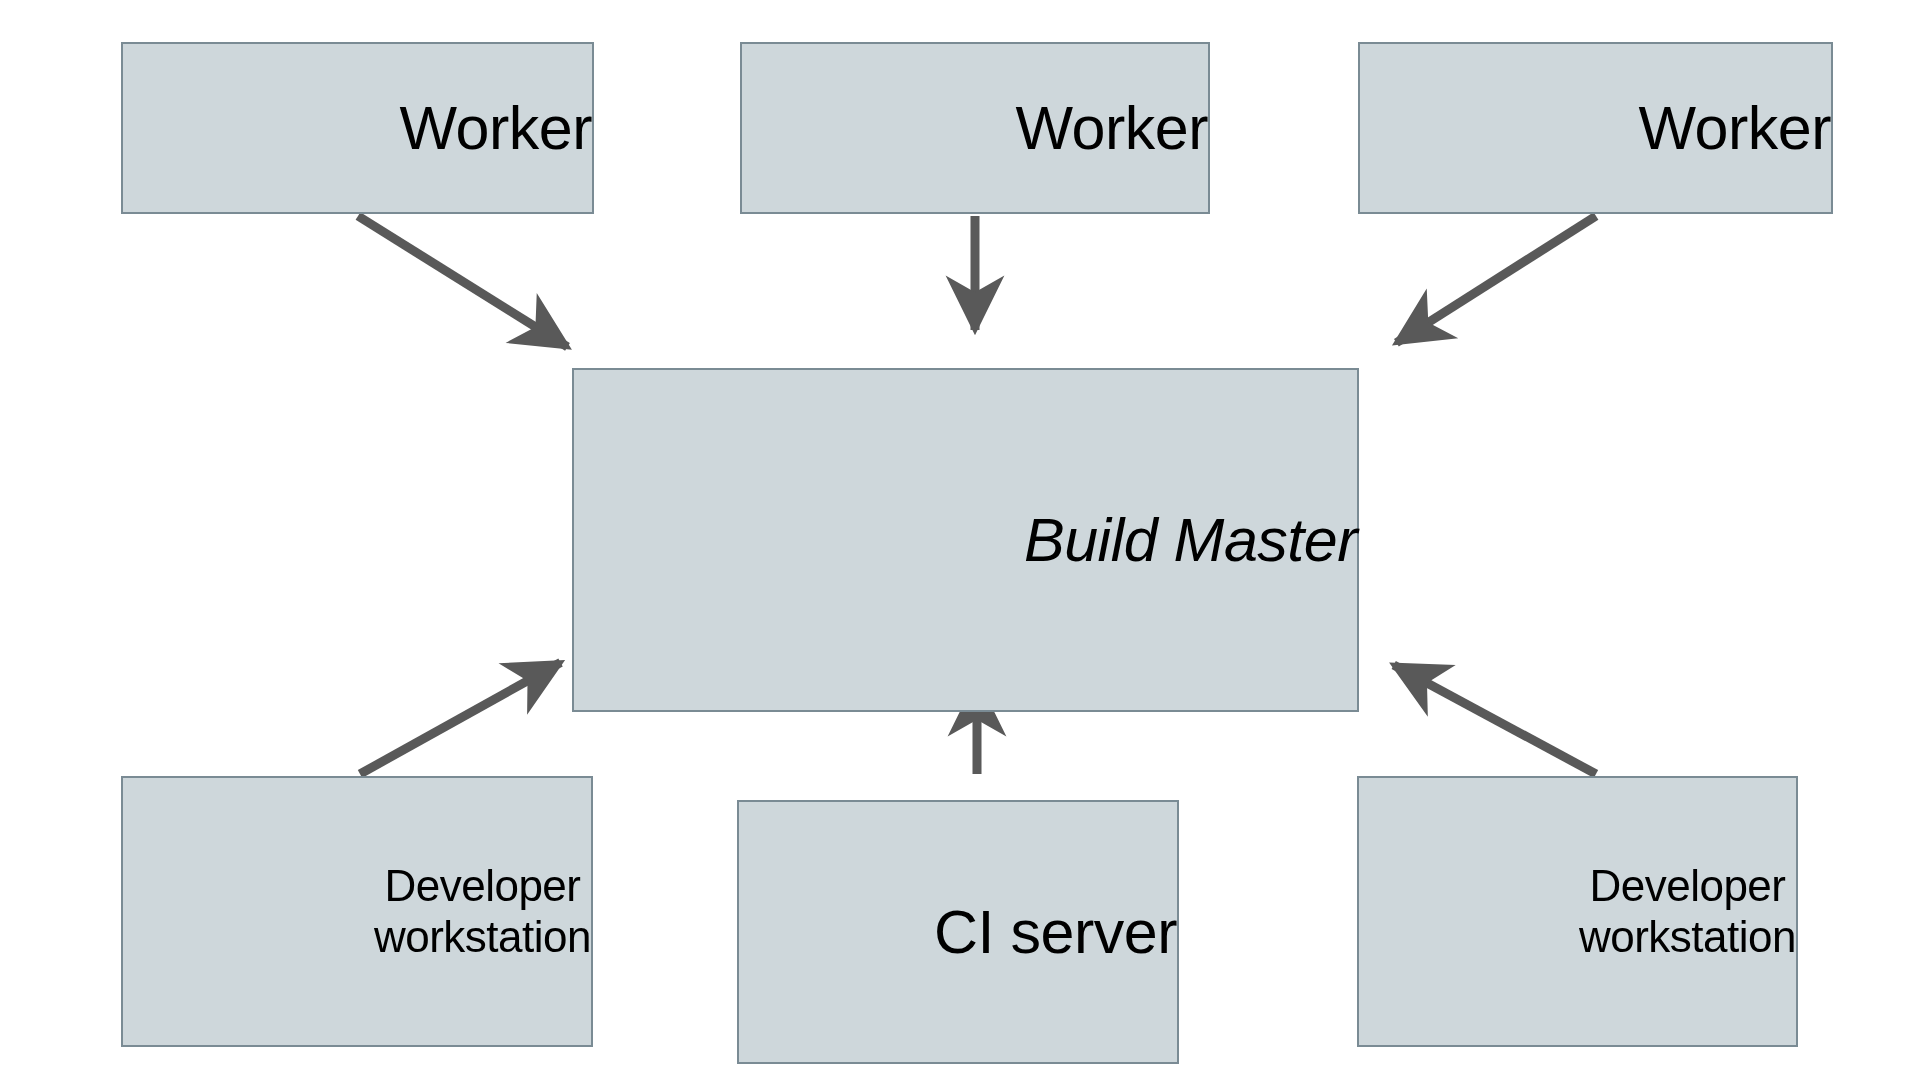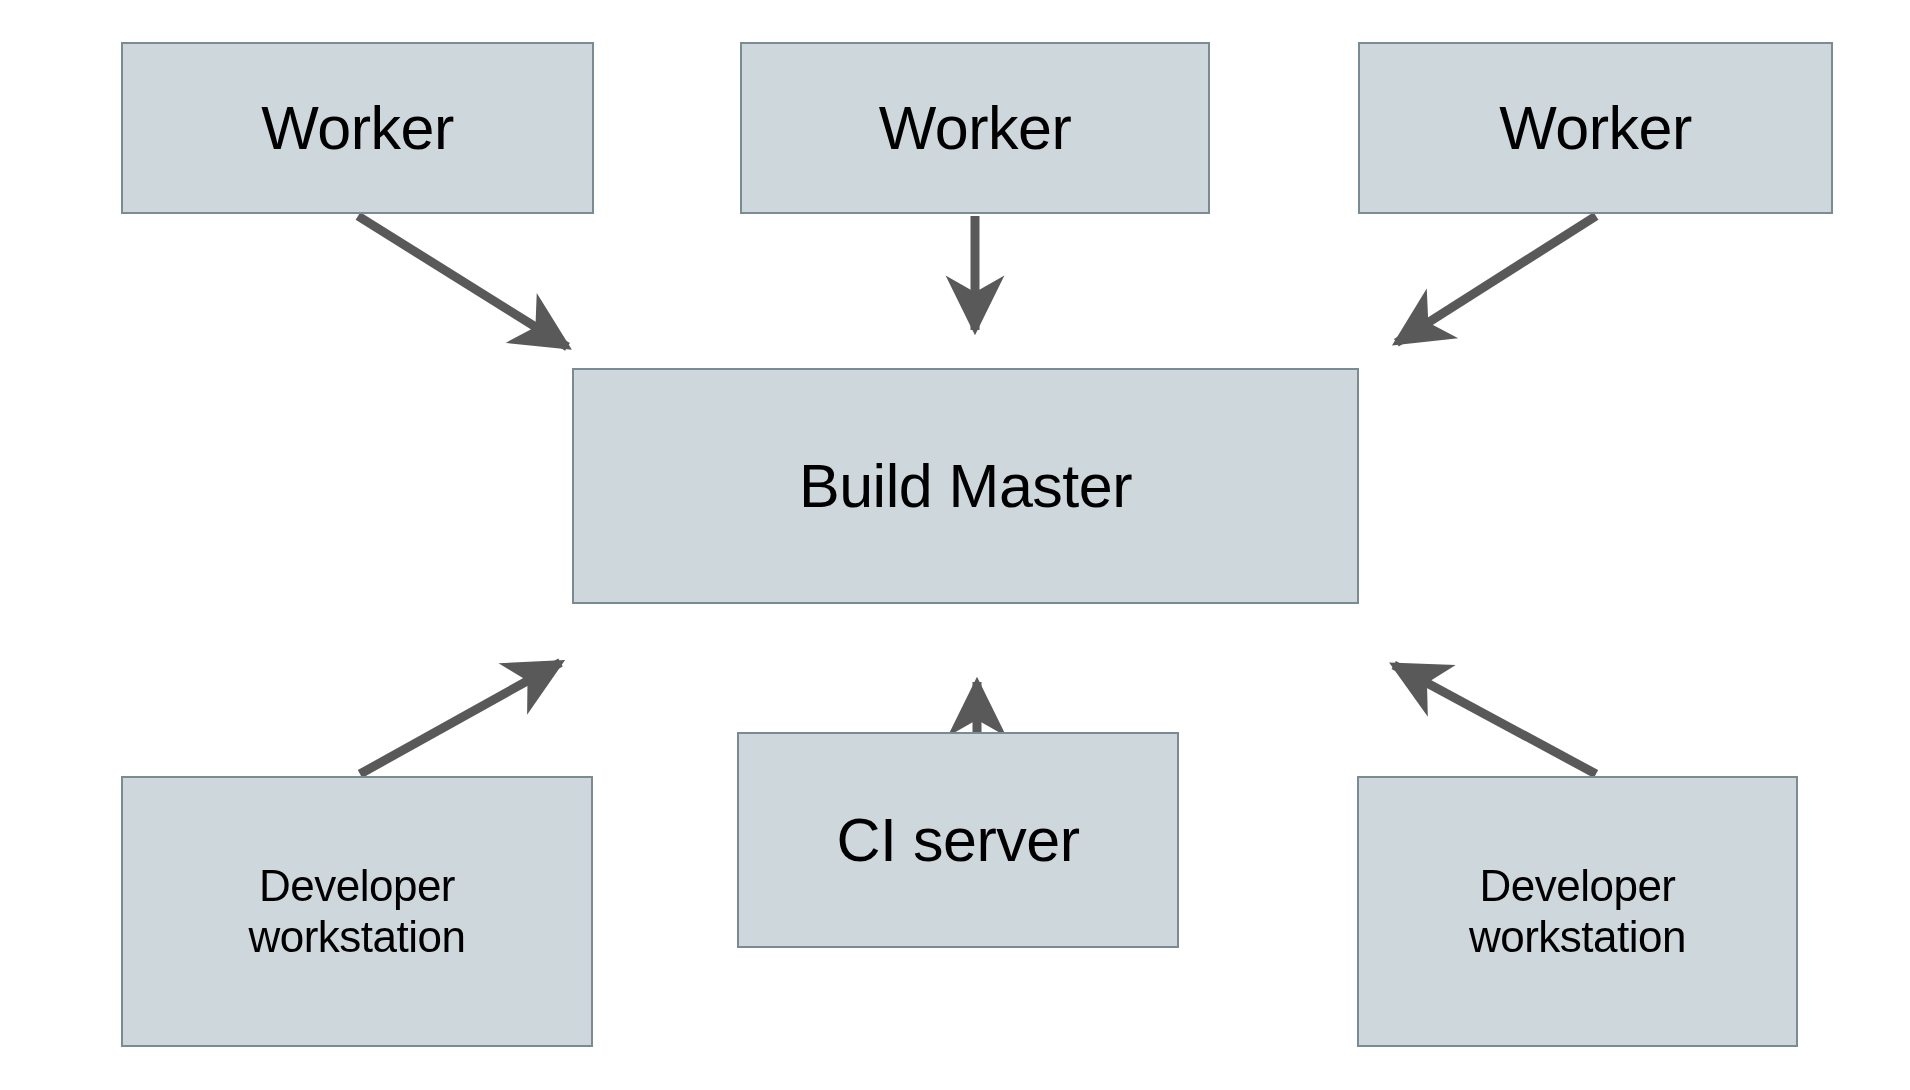--- a/index.html
+++ b/index.html
@@ -16,21 +16,21 @@
     overflow: hidden;
     font-family: "Liberation Sans", "DejaVu Sans", sans-serif;
   }
   .node {
     position: absolute;
     box-sizing: border-box;
     background: #ced7db;
     border: 2px solid #7a8b94;
     display: flex;
     align-items: center;
-    justify-content: center;
+    justify-content: flex-end;
     text-align: center;
   }
   .node-label {
     color: #000000;
     font-weight: 400;
     line-height: 1.15;
     letter-spacing: -0.5px;
     white-space: pre-line;
   }
   .lbl-worker   { font-size: 61px; }
@@ -73,30 +73,30 @@
   </div>
 
   <div class="node" style="left: 740px; top: 42px; width: 470px; height: 172px; background: rgb(206, 215, 219); border-color: rgb(122, 139, 148);">
     <span class="node-label lbl-worker" style="color: rgb(0, 0, 0);">Worker</span>
   </div>
 
   <div class="node" style="left: 1358px; top: 42px; width: 475px; height: 172px; background: rgb(206, 215, 219); border-color: rgb(122, 139, 148);">
     <span class="node-label lbl-worker" style="color: rgb(0, 0, 0);">Worker</span>
   </div>
 
-  <div class="node" style="left: 572px; top: 368px; width: 787px; height: 236px; background: rgb(206, 215, 219); border-color: rgb(122, 139, 148);">
+  <div class="node" style="left: 572px; top: 368px; width: 787px; height: 344px; background: rgb(206, 215, 219); border-color: rgb(122, 139, 148); font-style: italic;">
     <span class="node-label lbl-master" style="color: rgb(0, 0, 0);">Build Master</span>
   </div>
 
   <div class="node" style="left: 121px; top: 776px; width: 472px; height: 271px; background: rgb(206, 215, 219); border-color: rgb(122, 139, 148);">
     <span class="node-label lbl-ws" style="color: rgb(0, 0, 0);">Developer
 workstation</span>
   </div>
 
-  <div class="node" style="left: 737px; top: 732px; width: 442px; height: 216px; background: rgb(206, 215, 219); border-color: rgb(122, 139, 148);">
+  <div class="node" style="left: 737px; top: 800px; width: 442px; height: 264px; background: rgb(206, 215, 219); border-color: rgb(122, 139, 148);">
     <span class="node-label lbl-ci" style="color: rgb(0, 0, 0);">CI server</span>
   </div>
 
   <div class="node" style="left: 1357px; top: 776px; width: 441px; height: 271px; background: rgb(206, 215, 219); border-color: rgb(122, 139, 148);">
     <span class="node-label lbl-ws" style="color: rgb(0, 0, 0);">Developer
 workstation</span>
   </div>
 
 </div>
 

